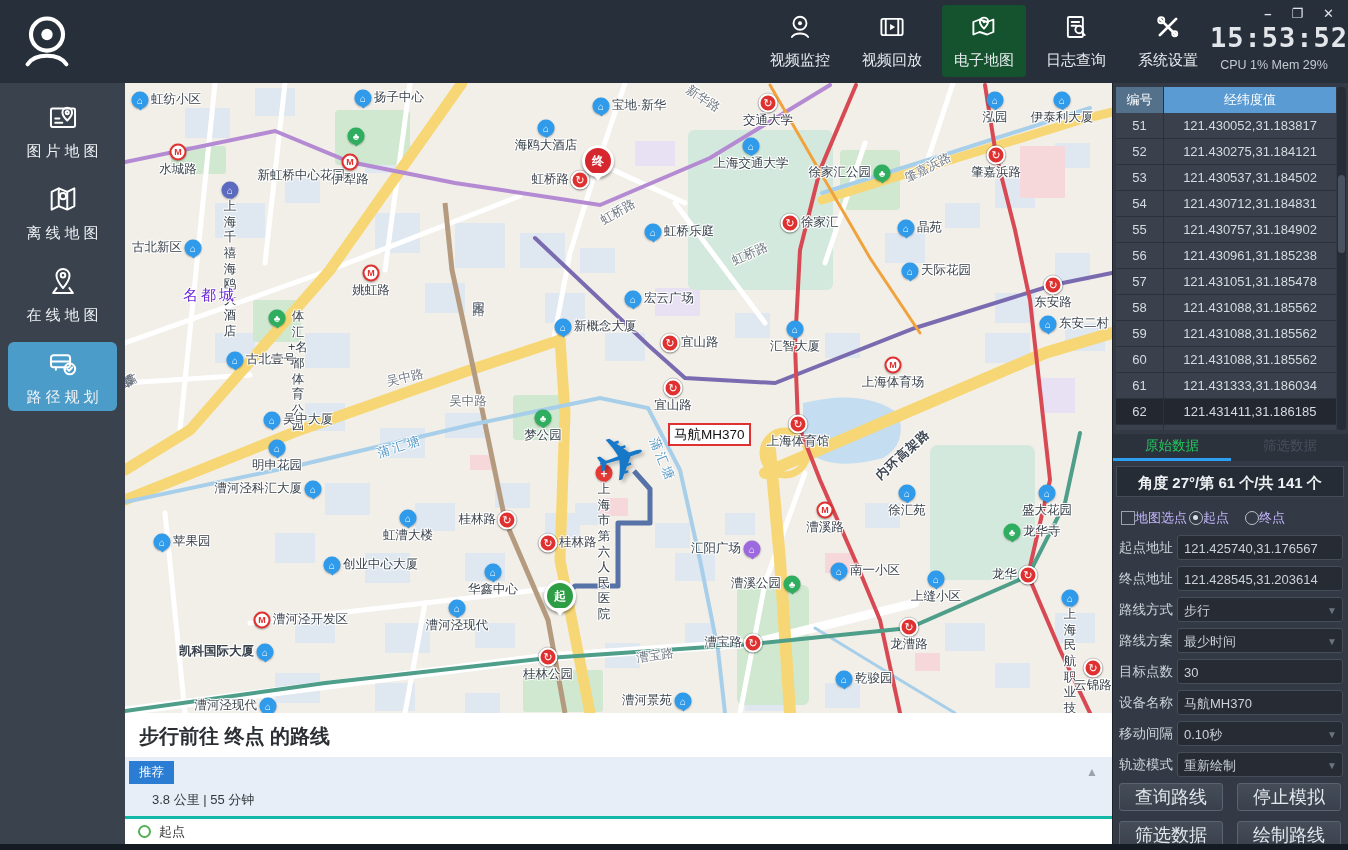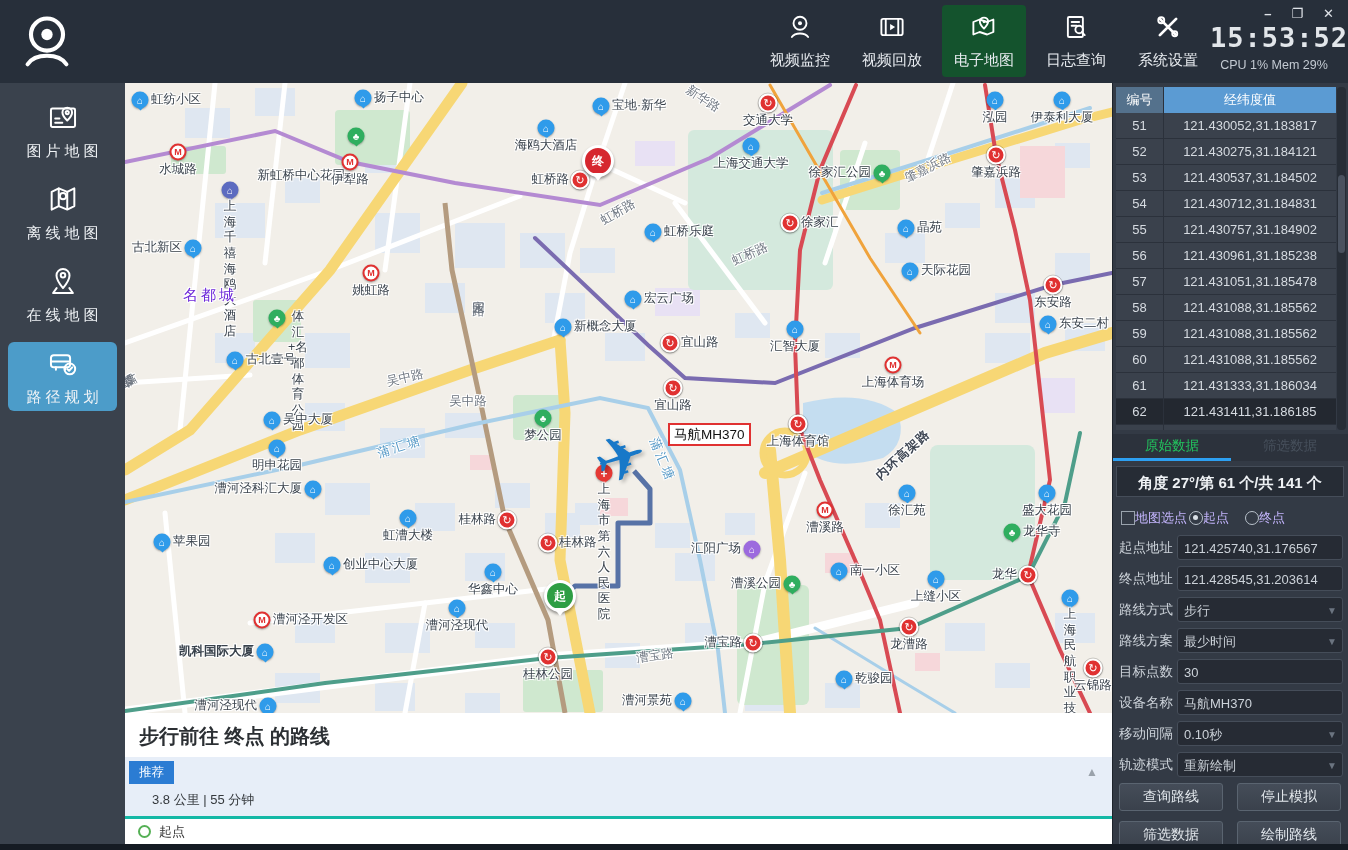--- a/index.html
+++ b/index.html
@@ -90,21 +90,21 @@
   .cbx{width:12px;height:12px;border:1px solid #9aa3ad;background:transparent;cursor:pointer;}
   .rdo{width:12px;height:12px;border:1px solid #b9c2cb;border-radius:50%;position:relative;cursor:pointer;flex:none;}
   .rdo.on::after{content:"";position:absolute;left:2.5px;top:2.5px;width:5px;height:5px;border-radius:50%;background:#d9dfe5;}
   #form{position:absolute;left:6px;top:452px;width:224px;display:flex;flex-direction:column;gap:6px;}
   .frow{display:flex;align-items:center;height:25px;}
   .flabel{width:58px;color:#ccd2d9;font-size:13.5px;flex:none;}
   .fbox{flex:1;height:25px;line-height:25px;background:#262b34;border:1px solid #454d59;border-radius:3px;color:#ccd2d9;font-size:13px;padding:0 6px;position:relative;box-sizing:border-box;cursor:text;overflow:hidden;}
   .fbox.sel{cursor:pointer;}
   .fbox.sel .caret{position:absolute;right:5px;top:0;color:#6b7480;font-size:10px;}
   #btns{position:absolute;left:6px;top:700px;width:224px;display:flex;flex-wrap:wrap;gap:10px 14px;}
-  .pbtn{width:104px;height:28px;background:linear-gradient(#454d59,#3a414c);border:1px solid #5a6470;border-radius:3px;color:#e2e7ec;font-size:14px;font-family:inherit;cursor:pointer;}
+  .pbtn{width:104px;height:28px;background:linear-gradient(#454d59,#3a414c);border:1px solid #5a6470;border-radius:3px;color:#e2e7ec;font-size:18px;font-family:inherit;cursor:pointer;}
   #bottombar{position:absolute;left:0;top:844px;width:1348px;height:6px;background:#151b23;}
 </style>
 </head>
 <body>
 
 <div id="header">
   <div id="logo">
     <svg viewBox="0 0 24 24" width="62" height="62" fill="none" stroke="#fff" stroke-width="1.6" stroke-linecap="round">
       <circle cx="12" cy="9.5" r="6.2"></circle>
         <circle cx="12" cy="9.5" r="2.2" fill="#fff" stroke="none"></circle>

